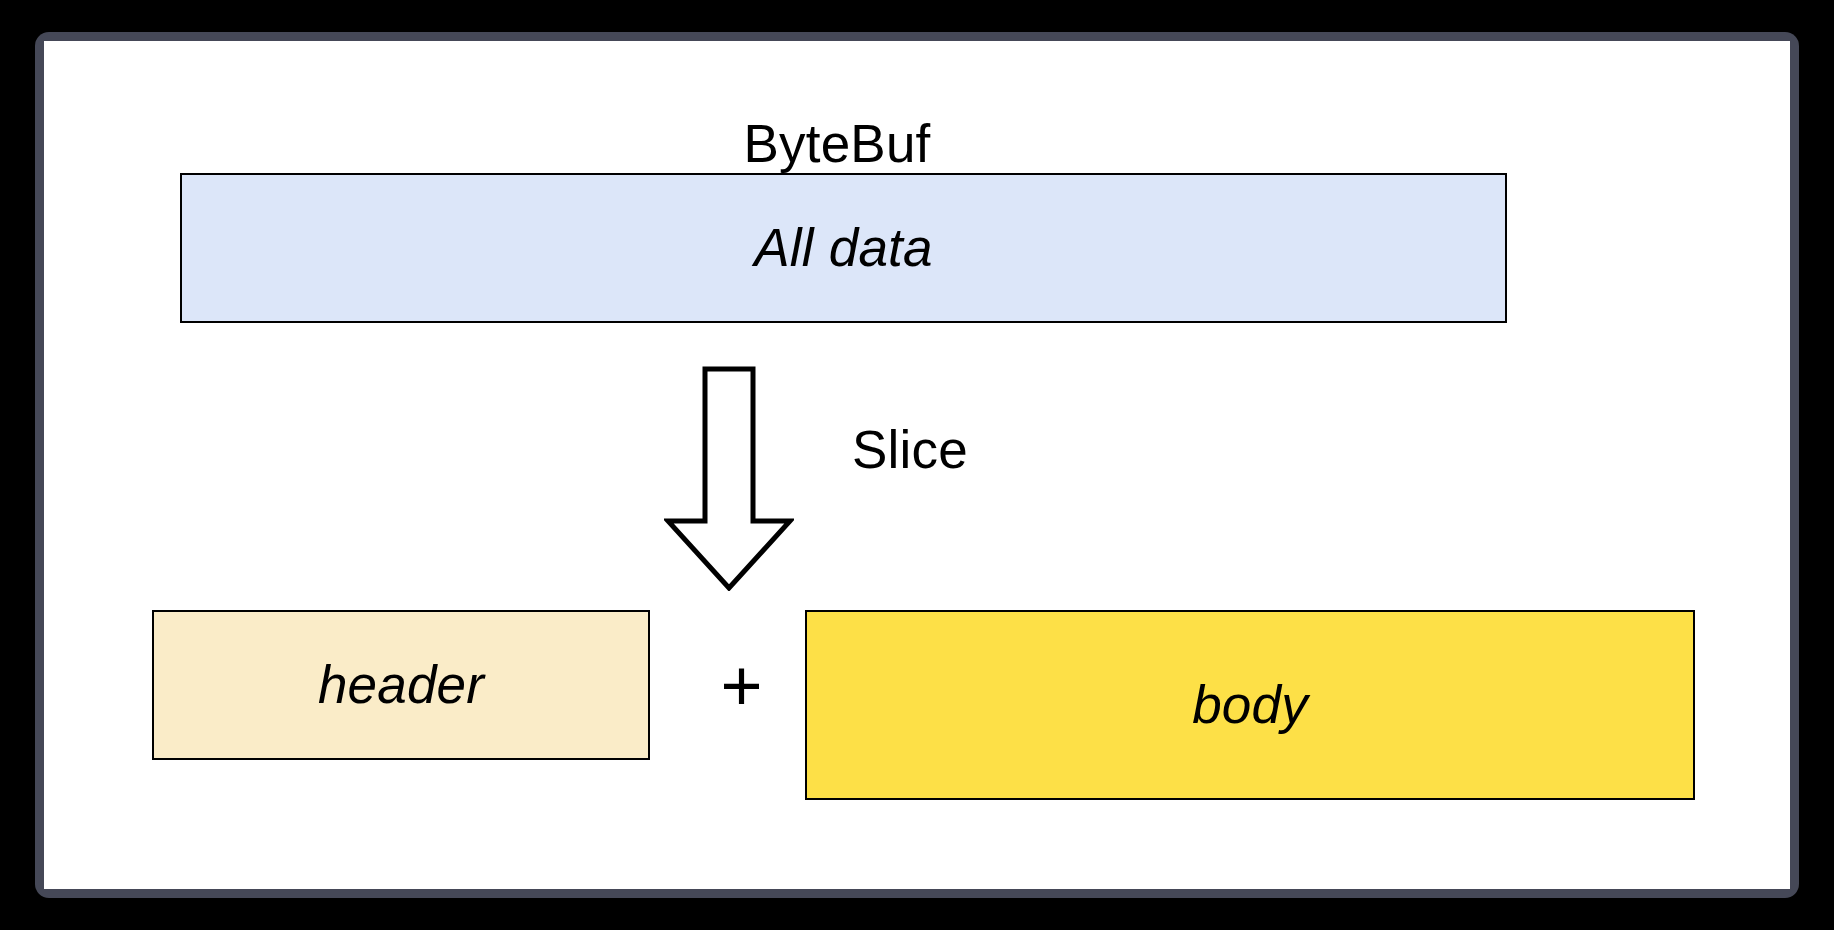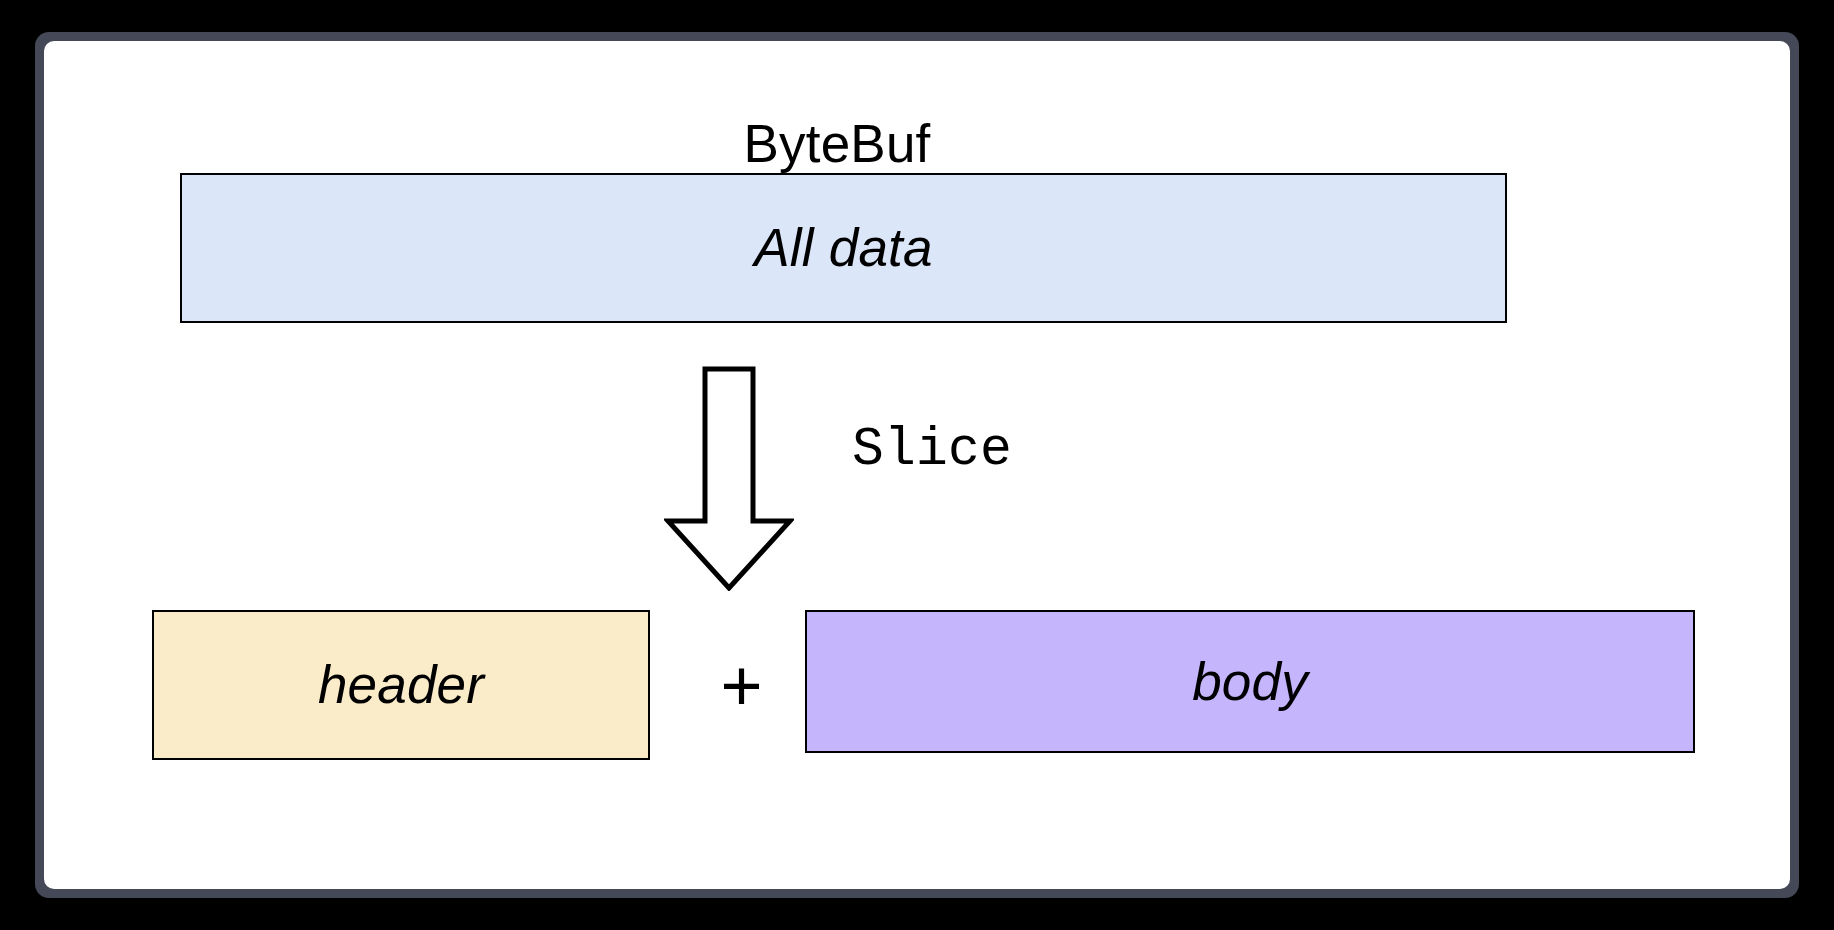--- a/index.html
+++ b/index.html
@@ -35,21 +35,21 @@
     box-sizing: border-box;
     padding: 9px;
   }
 
   
   #page {
     position: relative;
     width: 100%;
     height: 100%;
     background: #ffffff;
-    border-radius: 10px;
+    border-radius: 0;
     overflow: hidden;
   }
 
   
   .diagram-title {
     position: absolute;
     left: 0;
     top: 72px;
     width: 1746px;
     text-align: center;
@@ -96,22 +96,22 @@
     width: 498px;
     height: 150px;
     background: #faecc8;
   }
 
   
   #box-body {
     left: 761px;
     top: 569px;
     width: 890px;
-    height: 143px;
-    background: #c4b5fd;
+    height: 190px;
+    background: #fde047;
   }
 
   
   #plus-sign {
     position: absolute;
     left: 634px;
     top: 569px;
     width: 127px;
     height: 150px;
     display: flex;
@@ -135,21 +135,20 @@
   
   #slice-label {
     position: absolute;
     left: 808px;
     top: 378px;
     font-size: 53px;
     line-height: 62px;
     color: #000000;
     white-space: nowrap;
     letter-spacing: 0.2px;
-    font-family: Liberation Mono, monospace;
   }
 </style>
 </head>
 <body>
 
 <div id="canvas">
 
   <div id="frame">
     <div id="page">
 

